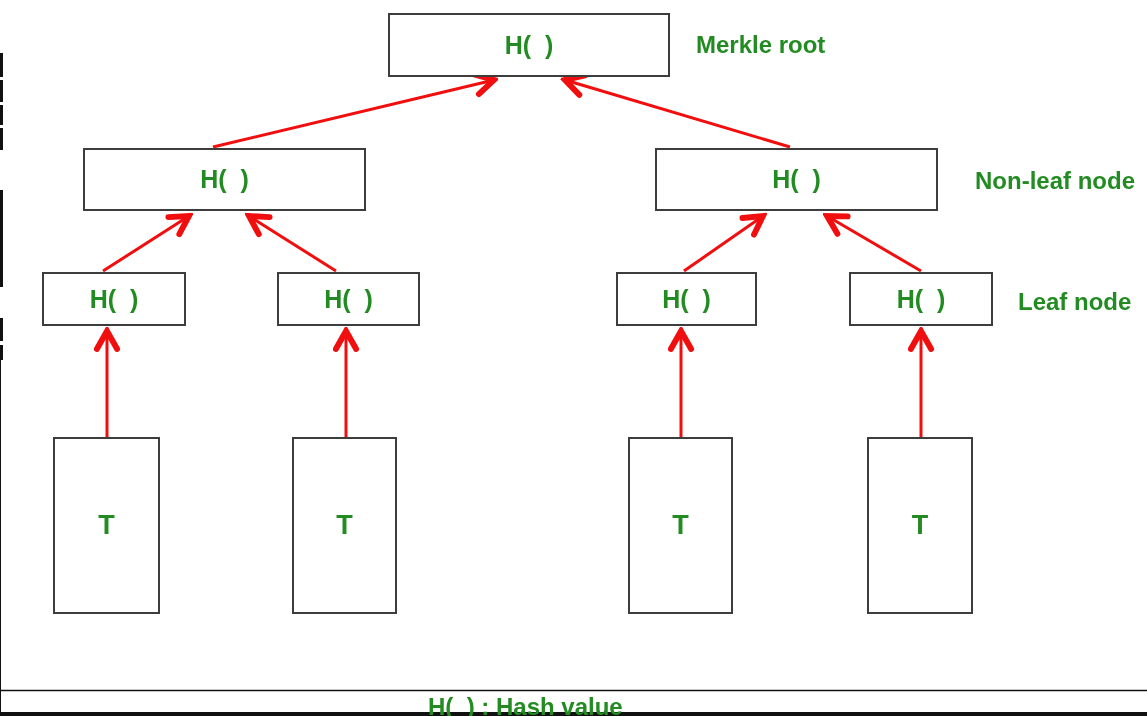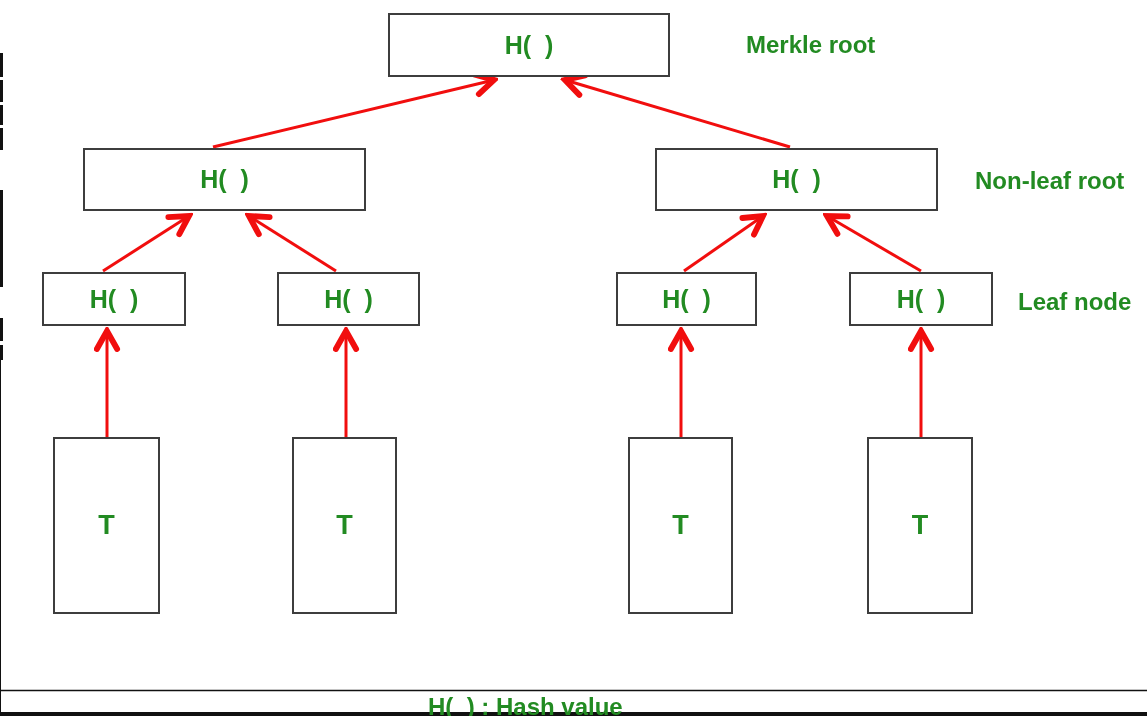--- a/index.html
+++ b/index.html
@@ -92,29 +92,29 @@
     <line class="artifact" x1="1.5" y1="345" x2="1.5" y2="360" stroke-width="3"></line>
     <line class="artifact" x1="0.5" y1="360" x2="0.5" y2="716" stroke-width="1"></line>
 
     <line class="artifact" x1="0" y1="690.5" x2="1147" y2="690.5" stroke-width="1.5"></line>
     <rect x="0" y="712" width="1147" height="4" fill="#111111"></rect>
   </svg>
 
   <div class="node" style="left:388px;top:13px;width:282px;height:64px;">
     <span class="node-label">H(  )</span>
   </div>
-  <div class="side-label" style="left:746px;top:31px;">Merkle root</div>
+  <div class="side-label" style="left:696px;top:31px;">Merkle root</div>
 
   <div class="node" style="left:83px;top:148px;width:283px;height:63px;">
     <span class="node-label">H(  )</span>
   </div>
   <div class="node" style="left:655px;top:148px;width:283px;height:63px;">
     <span class="node-label">H(  )</span>
   </div>
-  <div class="side-label" style="left:975px;top:167px;">Non-leaf root</div>
+  <div class="side-label" style="left:975px;top:167px;">Non-leaf node</div>
 
   <div class="node" style="left:42px;top:272px;width:144px;height:54px;">
     <span class="node-label">H(  )</span>
   </div>
   <div class="node" style="left:277px;top:272px;width:143px;height:54px;">
     <span class="node-label">H(  )</span>
   </div>
   <div class="node" style="left:616px;top:272px;width:141px;height:54px;">
     <span class="node-label">H(  )</span>
   </div>

